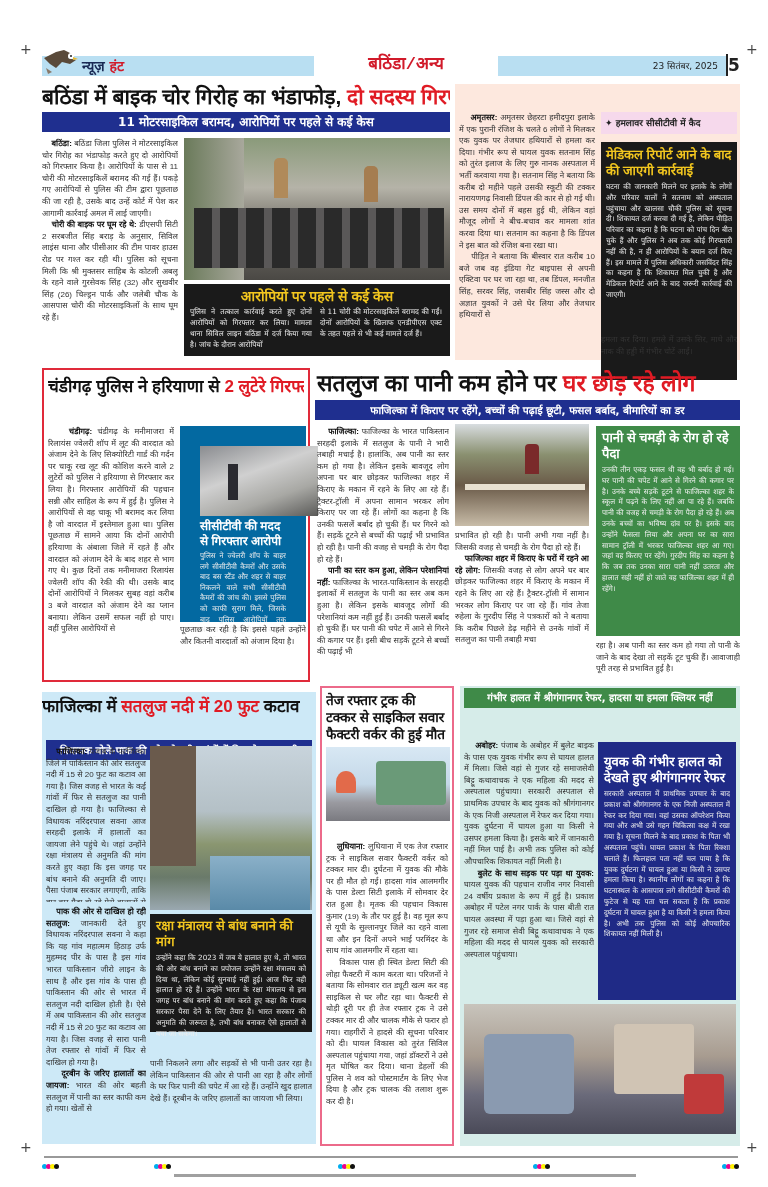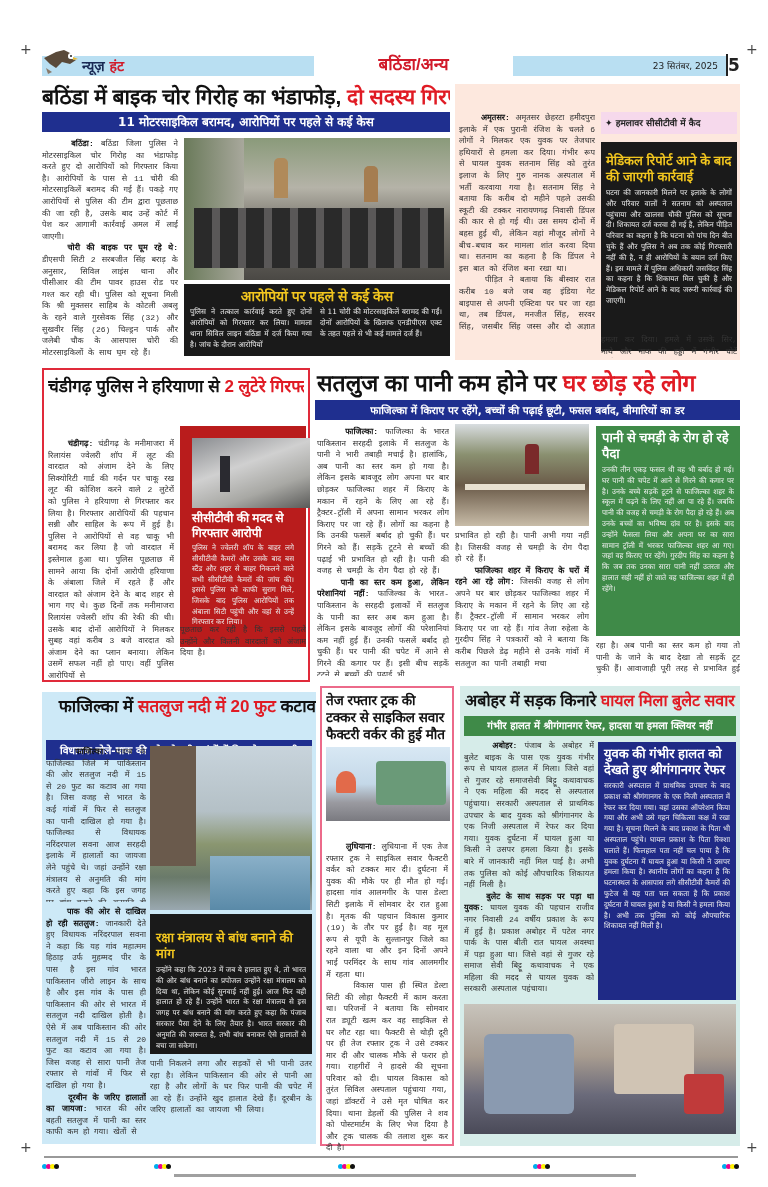--- a/index.html
+++ b/index.html
@@ -1,30 +1,30 @@
 <!DOCTYPE html>
 <html><head>
 <meta charset="utf-8">
 <style>
 *{box-sizing:border-box;margin:0;padding:0}
 body{width:768px;height:1187px;background:#fff;font-family:"DejaVu Sans",sans-serif;position:relative;overflow:hidden;color:#222}
 .abs{position:absolute}
 .crop{position:absolute;font-size:14px;color:#444;line-height:14px}
 .masthead{left:42px;top:52px;width:698px;height:24px}
 .mh-left{position:absolute;left:0;top:4px;width:272px;height:20px;background:#b9dff2}
-.mh-center{position:absolute;left:272px;top:0;width:199px;height:24px;background:#fff;text-align:center;color:#d11a2a;font-weight:bold;font-size:17px;line-height:26px;font-family:Liberation Sans, sans-serif}
+.mh-center{position:absolute;left:272px;top:0;width:184px;height:24px;background:#fff;text-align:center;color:#d11a2a;font-weight:bold;font-size:17px;line-height:26px;font-family:Liberation Mono, monospace}
 .mh-right{position:absolute;left:438px;top:4px;width:248px;height:20px;background:#b9dff2;text-align:right;padding-right:10px;font-size:9px;line-height:20px;color:#222}
 .mh-page{position:absolute;right:0;top:2px;width:14px;height:22px;border-left:2px solid #222;font-weight:bold;font-size:17px;line-height:22px;text-align:center;color:#222}
 .logo{position:absolute;left:0;top:-6px;width:40px;height:30px}
 .brand{position:absolute;left:40px;top:4px;font-size:14px;font-weight:bold;line-height:20px}
 .brand .b1{color:#1a2a55}.brand .b2{color:#d11a2a}
 .hl{font-family:"Liberation Sans",sans-serif;font-weight:bold;color:#111;white-space:nowrap;overflow:hidden}
 .red{color:#e01b24}
 .subbar{color:#fff;text-align:center;font-weight:bold;white-space:nowrap;overflow:hidden}
-.body-text{font-family:Liberation Mono, monospace;font-size:8px;line-height:11.6px;color:#333;text-align:justify;overflow:hidden}
+.body-text{font-family:Liberation Sans, sans-serif;font-size:8px;line-height:11.6px;color:#333;text-align:justify;overflow:hidden}
 .body-text b{color:#111}
 .photo{overflow:hidden}
 .box-title{font-weight:bold;font-family:"Liberation Sans",sans-serif}
 .cmyk{position:absolute;top:1154px;height:6px;width:36px}
 .cmyk span{display:inline-block;width:5px;height:5px;border-radius:50%;margin-right:-1px}
 </style>
 </head>
 <body>
 
 <div class="crop" style="left:20px;top:42px">+</div>
@@ -82,37 +82,37 @@
 <div class="abs" style="left:455px;top:84px;width:285px;height:276px;background:#fde8de">
   <div class="body-text" style="position:absolute;left:4px;top:28px;width:136px;height:220px">
     &nbsp;&nbsp;&nbsp;&nbsp;<b>अमृतसर:</b>
     <span>अमृतसर छेहरटा हमीदपुरा इलाके में एक पुरानी रंजिश के चलते 6 लोगों ने मिलकर एक युवक पर तेजधार हथियारों से हमला कर दिया। गंभीर रूप से घायल युवक सतनाम सिंह को तुरंत इलाज के लिए गुरु नानक अस्पताल में भर्ती करवाया गया है। सतनाम सिंह ने बताया कि करीब दो महीने पहले उसकी स्कूटी की टक्कर नारायणगढ़ निवासी डिंपल की कार से हो गई थी। उस समय दोनों में बहस हुई थी, लेकिन वहां मौजूद लोगों ने बीच-बचाव कर मामला शांत करवा दिया था। सतनाम का कहना है कि डिंपल ने इस बात को रंजिश बना रखा था।</span><br>
     &nbsp;&nbsp;&nbsp;&nbsp;<span>पीड़ित ने बताया कि बीस्वार रात करीब 10 बजे जब वह इंडिया गेट बाइपास से अपनी एक्टिवा पर घर जा रहा था, तब डिंपल, मनजीत सिंह, सरवर सिंह, जसबीर सिंह जस्स और दो अज्ञात युवकों ने उसे घेर लिया और तेजधार हथियारों से</span>
   </div>
   <div style="position:absolute;left:146px;top:28px;width:136px;height:22px;background:#f6d9ec;font-size:9px;line-height:22px;font-weight:bold;padding-left:4px">
     <span>✦</span>
     <span>हमलावर सीसीटीवी में कैद</span>
   </div>
-  <div style="position:absolute;left:146px;top:58px;width:136px;height:209px;background:#1a1a1a;padding:11px 5px">
+  <div style="position:absolute;left:146px;top:58px;width:136px;height:238px;background:#1a1a1a;padding:5px 5px">
     <div class="box-title" style="color:#f2c61f;font-size:13px;line-height:16px">मेडिकल रिपोर्ट आने के बाद की जाएगी कार्रवाई</div>
     <div class="body-text" style="color:#eee;font-family:'DejaVu Sans',sans-serif;font-size:7.2px;line-height:10.8px;margin-top:3px;height:146px">घटना की जानकारी मिलने पर इलाके के लोगों और परिवार वालों ने सतनाम को अस्पताल पहुंचाया और खालसा चौकी पुलिस को सूचना दी। शिकायत दर्ज करवा दी गई है, लेकिन पीड़ित परिवार का कहना है कि घटना को पांच दिन बीत चुके हैं और पुलिस ने अब तक कोई गिरफ्तारी नहीं की है, न ही आरोपियों के बयान दर्ज किए हैं। इस मामले में पुलिस अधिकारी जसविंदर सिंह का कहना है कि शिकायत मिल चुकी है और मेडिकल रिपोर्ट आने के बाद जरूरी कार्रवाई की जाएगी।</div>
   </div>
   <div class="body-text" style="position:absolute;left:146px;top:250px;width:136px;height:24px">हमला कर दिया। हमले में उसके सिर, माथे और नाक की हड्डी में गंभीर चोटें आईं।</div>
 </div>
 
 <div class="abs" style="left:42px;top:368px;width:268px;height:314px;border:2px solid #e02a3a;padding:4px">
   <div class="hl" style="font-size:17px;line-height:26px;text-align:center">
     <span>चंडीगढ़ पुलिस ने हरियाणा से</span>
     <span class="red">2 लुटेरे गिरफ्तार किए</span>
   </div>
-  <div class="body-text" style="position:absolute;left:4px;top:68px;width:126px;height:252px">
+  <div class="body-text" style="position:absolute;left:4px;top:56px;width:126px;height:252px">
     &nbsp;&nbsp;&nbsp;&nbsp;<b>चंडीगढ़:</b>
     <span>चंडीगढ़ के मनीमाजरा में रिलायंस ज्वेलरी शॉप में लूट की वारदात को अंजाम देने के लिए सिक्योरिटी गार्ड की गर्दन पर चाकू रख लूट की कोशिश करने वाले 2 लुटेरों को पुलिस ने हरियाणा से गिरफ्तार कर लिया है। गिरफ्तार आरोपियों की पहचान सन्नी और साहिल के रूप में हुई है। पुलिस ने आरोपियों से वह चाकू भी बरामद कर लिया है जो वारदात में इस्तेमाल हुआ था। पुलिस पूछताछ में सामने आया कि दोनों आरोपी हरियाणा के अंबाला जिले में रहते हैं और वारदात को अंजाम देने के बाद शहर से भाग गए थे। कुछ दिनों तक मनीमाजरा रिलायंस ज्वेलरी शॉप की रेकी की थी। उसके बाद दोनों आरोपियों ने मिलकर सुबह वहां करीब 3 बजे वारदात को अंजाम देने का प्लान बनाया। लेकिन उसमें सफल नहीं हो पाए। वहीं पुलिस आरोपियों से</span>
   </div>
-  <div style="position:absolute;left:136px;top:56px;width:126px;height:221px;background:#b91c1c;padding:12px">
+  <div style="position:absolute;left:136px;top:56px;width:126px;height:196px;background:#0369a1;padding:20px">
     <div class="photo" style="width:118px;height:70px;background:linear-gradient(160deg,#8a8c90,#d0d0d0 40%,#a8a8a4 70%,#5a5a58)">
       <div style="position:relative;left:28px;top:18px;width:10px;height:36px;background:#2a2a30"></div>
     </div>
     <div class="box-title" style="color:#fff;font-size:12px;line-height:15px;margin-top:3px">सीसीटीवी की मदद से गिरफ्तार आरोपी</div>
     <div class="body-text" style="color:#eee;font-family:'DejaVu Sans',sans-serif;font-size:7.2px;line-height:10.6px;height:86px;margin-top:2px">पुलिस ने ज्वेलरी शॉप के बाहर लगे सीसीटीवी कैमरों और उसके बाद बस स्टैंड और शहर से बाहर निकलने वाले सभी सीसीटीवी कैमरों की जांच की। इससे पुलिस को काफी सुराग मिले, जिसके बाद पुलिस आरोपियों तक अंबाला सिटी पहुंची और वहां से उन्हें गिरफ्तार कर लिया।</div>
   </div>
   <div class="body-text" style="position:absolute;left:136px;top:254px;width:126px;height:40px">पूछताछ कर रही है कि इससे पहले उन्होंने और कितनी वारदातों को अंजाम दिया है।</div>
 </div>
 
 <div class="abs" style="left:315px;top:368px;width:425px;height:308px">
@@ -137,73 +137,69 @@
     <span>जिसकी वजह से लोग अपने घर बार छोड़कर फाजिल्का शहर में किराए के मकान में रहने के लिए आ रहे हैं। ट्रैक्टर-ट्रॉली में सामान भरकर लोग किराए पर जा रहे हैं। गांव तेजा रुहेला के गुरदीप सिंह ने पत्रकारों को ने बताया कि करीब पिछले डेढ़ महीने से उनके गांवों में सतलुज का पानी तबाही मचा</span>
   </div>
   <div style="position:absolute;left:281px;top:58px;width:144px;height:210px;background:#3f8a48;padding:4px 6px">
     <div class="box-title" style="color:#fff;font-size:13px;line-height:16px">पानी से चमड़ी के रोग हो रहे पैदा</div>
     <div class="body-text" style="color:#f3f3f3;font-family:'DejaVu Sans',sans-serif;font-size:7.2px;line-height:10.8px;height:168px;margin-top:3px">उनकी तीन एकड़ फसल थी वह भी बर्बाद हो गई। घर पानी की चपेट में आने से गिरने की कगार पर है। उनके बच्चे सड़कें टूटने से फाजिल्का शहर के स्कूल में पढ़ने के लिए नहीं आ पा रहे हैं। जबकि पानी की वजह से चमड़ी के रोग पैदा हो रहे हैं। अब उनके बच्चों का भविष्य दांव पर है। इसके बाद उन्होंने फैसला लिया और अपना घर का सारा सामान ट्रॉली में भरकर फाजिल्का शहर आ गए। जहां वह किराए पर रहेंगे। गुरदीप सिंह का कहना है कि जब तक उनका सारा पानी नहीं उतरता और हालात सही नहीं हो जाते वह फाजिल्का शहर में ही रहेंगे।</div>
   </div>
   <div class="body-text" style="position:absolute;left:281px;top:272px;width:144px;height:36px">रहा है। अब पानी का स्तर कम हो गया तो पानी के जाने के बाद देखा तो सड़कें टूट चुकी हैं। आवाजाही पूरी तरह से प्रभावित हुई है।</div>
 </div>
 
 <div class="abs" style="left:42px;top:692px;width:274px;height:452px;background:#cde9f7">
-  <div class="hl" style="font-size:17px;line-height:26px;text-align:right;margin-top:2px">
+  <div class="hl" style="font-size:17px;line-height:26px;text-align:left;margin-top:2px">
     <span>फाजिल्का में</span>
     <span class="red">सतलुज नदी में 20 फुट</span>
     <span>कटाव</span>
   </div>
   <div class="subbar" style="background:#1f2f8f;height:20px;font-size:10.5px;line-height:20px;margin:20px 4px 0 4px">विधायक बोले-पाक की ओर से टूटी, गांवों में फिर से घुसा पानी</div>
   <div class="body-text" style="position:absolute;left:4px;top:54px;width:100px;height:156px">
     &nbsp;&nbsp;&nbsp;&nbsp;<b>फाजिल्का:</b>
     <span>पंजाब के फाजिल्का जिले में पाकिस्तान की ओर सतलुज नदी में 15 से 20 फुट का कटाव आ गया है। जिस वजह से भारत के कई गांवों में फिर से सतलुज का पानी दाखिल हो गया है। फाजिल्का से विधायक नरिंदरपाल सवना आज सरहदी इलाके में हालातों का जायजा लेने पहुंचे थे। जहां उन्होंने रक्षा मंत्रालय से अनुमति की मांग करते हुए कहा कि इस जगह पर बांध बनाने की अनुमति दी जाए। पैसा पंजाब सरकार लगाएगी, ताकि बार-बार पैदा हो रहे ऐसे हालातों से बचा जा सके।</span>
   </div>
   <div class="photo" style="position:absolute;left:108px;top:54px;width:162px;height:164px;background:linear-gradient(180deg,#c8d4dc 0%,#b4c0c6 40%,#8a9670 60%,#6a7a6a 80%,#9aa8b0 100%)">
     <div style="position:absolute;left:0;top:0;width:46px;height:120px;background:#6a5a4c"></div>
     <div style="position:absolute;left:60px;top:110px;width:100px;height:54px;background:linear-gradient(180deg,#8ab0c8,#5a8aa8)"></div>
   </div>
   <div class="body-text" style="position:absolute;left:4px;top:214px;width:100px;height:234px">
     &nbsp;&nbsp;&nbsp;&nbsp;<b>पाक की ओर से दाखिल हो रही सतलुज:</b>
     <span>जानकारी देते हुए विधायक नरिंदरपाल सवना ने कहा कि यह गांव महात्मम हिठाड़ उर्फ मुहम्मद पीर के पास है इस गांव भारत पाकिस्तान जीरो लाइन के साथ है और इस गांव के पास ही पाकिस्तान की ओर से भारत में सतलुज नदी दाखिल होती है। ऐसे में अब पाकिस्तान की ओर सतलुज नदी में 15 से 20 फुट का कटाव आ गया है। जिस वजह से सारा पानी तेज रफ्तार से गांवों में फिर से दाखिल हो गया है।</span><br>
     &nbsp;&nbsp;&nbsp;&nbsp;<b>दूरबीन के जरिए हालातों का जायजा:</b>
     <span>भारत की ओर बहती सतलुज में पानी का स्तर काफी कम हो गया। खेतों से</span>
   </div>
-  <div style="position:absolute;left:108px;top:222px;width:162px;height:140px;background:#1a1a1a;padding:16px 6px">
+  <div style="position:absolute;left:108px;top:222px;width:162px;height:118px;background:#1a1a1a;padding:4px 6px">
     <div class="box-title" style="color:#f2c61f;font-size:13px;line-height:16px">रक्षा मंत्रालय से बांध बनाने की मांग</div>
     <div class="body-text" style="color:#eee;font-family:'DejaVu Sans',sans-serif;font-size:7.2px;line-height:10.8px;height:96px;margin-top:3px">उन्होंने कहा कि 2023 में जब ये हालात हुए थे, तो भारत की ओर बांध बनाने का प्रपोजल उन्होंने रक्षा मंत्रालय को दिया था, लेकिन कोई सुनवाई नहीं हुई। आज फिर वही हालात हो रहे हैं। उन्होंने भारत के रक्षा मंत्रालय से इस जगह पर बांध बनाने की मांग करते हुए कहा कि पंजाब सरकार पैसा देने के लिए तैयार है। भारत सरकार की अनुमति की जरूरत है, तभी बांध बनाकर ऐसे हालातों से बचा जा सकेगा।</div>
   </div>
   <div class="body-text" style="position:absolute;left:108px;top:366px;width:162px;height:80px">पानी निकलने लगा और सड़कों से भी पानी उतर रहा है। लेकिन पाकिस्तान की ओर से पानी आ रहा है और लोगों के घर फिर पानी की चपेट में आ रहे हैं। उन्होंने खुद हालात देखे हैं। दूरबीन के जरिए हालातों का जायजा भी लिया।</div>
 </div>
 
 <div class="abs" style="left:320px;top:686px;width:134px;height:460px;border:2px solid #ec6a8a;padding:4px">
   <div class="hl" style="font-size:13.5px;line-height:17px;white-space:normal">तेज रफ्तार ट्रक की टक्कर से साइकिल सवार फैक्टरी वर्कर की हुई मौत</div>
   <div class="photo" style="width:124px;height:74px;margin-top:4px;background:linear-gradient(180deg,#d8e8f4 0%,#c4d8e8 50%,#9a9aa0 75%,#7a7a80 100%)">
     <div style="position:relative;left:50px;top:14px;width:70px;height:44px;background:#6a9a78;border-radius:4px"></div>
     <div style="position:relative;left:10px;top:-20px;width:20px;height:22px;background:#e26a4a;border-radius:50% 50% 2px 2px"></div>
   </div>
   <div class="body-text" style="margin-top:20px;height:346px">
     &nbsp;&nbsp;&nbsp;&nbsp;<b>लुधियाना:</b>
     <span>लुधियाना में एक तेज रफ्तार ट्रक ने साइकिल सवार फैक्टरी वर्कर को टक्कर मार दी। दुर्घटना में युवक की मौके पर ही मौत हो गई। हादसा गांव आलमगीर के पास डेल्टा सिटी इलाके में सोमवार देर रात हुआ है। मृतक की पहचान विकास कुमार (19) के तौर पर हुई है। वह मूल रूप से यूपी के सुल्तानपुर जिले का रहने वाला था और इन दिनों अपने भाई परमिंदर के साथ गांव आलमगीर में रहता था।</span><br>
     &nbsp;&nbsp;&nbsp;&nbsp;<span>विकास पास ही स्थित डेल्टा सिटी की लोहा फैक्टरी में काम करता था। परिजनों ने बताया कि सोमवार रात ड्यूटी खत्म कर वह साइकिल से घर लौट रहा था। फैक्टरी से थोड़ी दूरी पर ही तेज रफ्तार ट्रक ने उसे टक्कर मार दी और चालक मौके से फरार हो गया। राहगीरों ने हादसे की सूचना परिवार को दी। घायल विकास को तुरंत सिविल अस्पताल पहुंचाया गया, जहां डॉक्टरों ने उसे मृत घोषित कर दिया। थाना डेहलों की पुलिस ने शव को पोस्टमार्टम के लिए भेज दिया है और ट्रक चालक की तलाश शुरू कर दी है।</span>
   </div>
 </div>
 
 <div class="abs" style="left:460px;top:686px;width:280px;height:460px;background:#d6ece9">
-  <div class="hl" style="font-size:16px;line-height:26px;text-align:center;margin-top:2px">
-    <span>अबोहर में सड़क किनारे</span>
-    <span class="red">घायल मिला बुलेट सवार</span>
-  </div>
   <div class="subbar" style="background:#3f8a48;height:20px;font-size:10px;line-height:20px;margin:2px 4px 0 4px">गंभीर हालत में श्रीगंगानगर रेफर, हादसा या हमला क्लियर नहीं</div>
   <div class="body-text" style="position:absolute;left:4px;top:54px;width:130px;height:252px">
     &nbsp;&nbsp;&nbsp;&nbsp;<b>अबोहर:</b>
     <span>पंजाब के अबोहर में बुलेट बाइक के पास एक युवक गंभीर रूप से घायल हालत में मिला। जिसे वहां से गुजर रहे समाजसेवी बिट्टू कथावाचक ने एक महिला की मदद से अस्पताल पहुंचाया। सरकारी अस्पताल से प्राथमिक उपचार के बाद युवक को श्रीगंगानगर के एक निजी अस्पताल में रेफर कर दिया गया। युवक दुर्घटना में घायल हुआ या किसी ने उसपर हमला किया है। इसके बारे में जानकारी नहीं मिल पाई है। अभी तक पुलिस को कोई औपचारिक शिकायत नहीं मिली है।</span><br>
     &nbsp;&nbsp;&nbsp;&nbsp;<b>बुलेट के साथ सड़क पर पड़ा था युवक:</b>
     <span>घायल युवक की पहचान राजीव नगर निवासी 24 वर्षीय प्रकाश के रूप में हुई है। प्रकाश अबोहर में पटेल नगर पार्क के पास बीती रात घायल अवस्था में पड़ा हुआ था। जिसे वहां से गुजर रहे समाज सेवी बिट्टू कथावाचक ने एक महिला की मदद से घायल युवक को सरकारी अस्पताल पहुंचाया।</span>
   </div>
-  <div style="position:absolute;left:138px;top:56px;width:138px;height:258px;background:#1f2a86;padding:4px 6px">
+  <div style="position:absolute;left:138px;top:56px;width:138px;height:258px;background:#1f2a86;padding:12px 6px">
     <div class="box-title" style="color:#fff;font-size:13px;line-height:16px">युवक की गंभीर हालत को देखते हुए श्रीगंगानगर रेफर</div>
     <div class="body-text" style="color:#f0f0f0;font-family:'DejaVu Sans',sans-serif;font-size:7.2px;line-height:10.8px;height:214px;margin-top:3px">सरकारी अस्पताल में प्राथमिक उपचार के बाद प्रकाश को श्रीगंगानगर के एक निजी अस्पताल में रेफर कर दिया गया। वहां उसका ऑपरेशन किया गया और अभी उसे गहन चिकित्सा कक्ष में रखा गया है। सूचना मिलने के बाद प्रकाश के पिता भी अस्पताल पहुंचे। घायल प्रकाश के पिता रिक्शा चलाते हैं। फिलहाल पता नहीं चल पाया है कि युवक दुर्घटना में घायल हुआ या किसी ने उसपर हमला किया है। स्थानीय लोगों का कहना है कि घटनास्थल के आसपास लगे सीसीटीवी कैमरों की फुटेज से यह पता चल सकता है कि प्रकाश दुर्घटना में घायल हुआ है या किसी ने हमला किया है। अभी तक पुलिस को कोई औपचारिक शिकायत नहीं मिली है।</div>
   </div>
   <div class="photo" style="position:absolute;left:4px;top:318px;width:272px;height:130px;background:linear-gradient(180deg,#c8c4bc 0%,#a89c90 40%,#6a6a7a 70%,#4a4a58 100%)">
     <div style="position:absolute;left:20px;top:30px;width:90px;height:80px;background:#8a9ab0;border-radius:6px"></div>
     <div style="position:absolute;left:150px;top:20px;width:80px;height:70px;background:#d0c4b4;border-radius:4px"></div>
     <div style="position:absolute;left:220px;top:70px;width:40px;height:40px;background:#c03a3a;border-radius:4px"></div>
   </div>
 </div>
 

